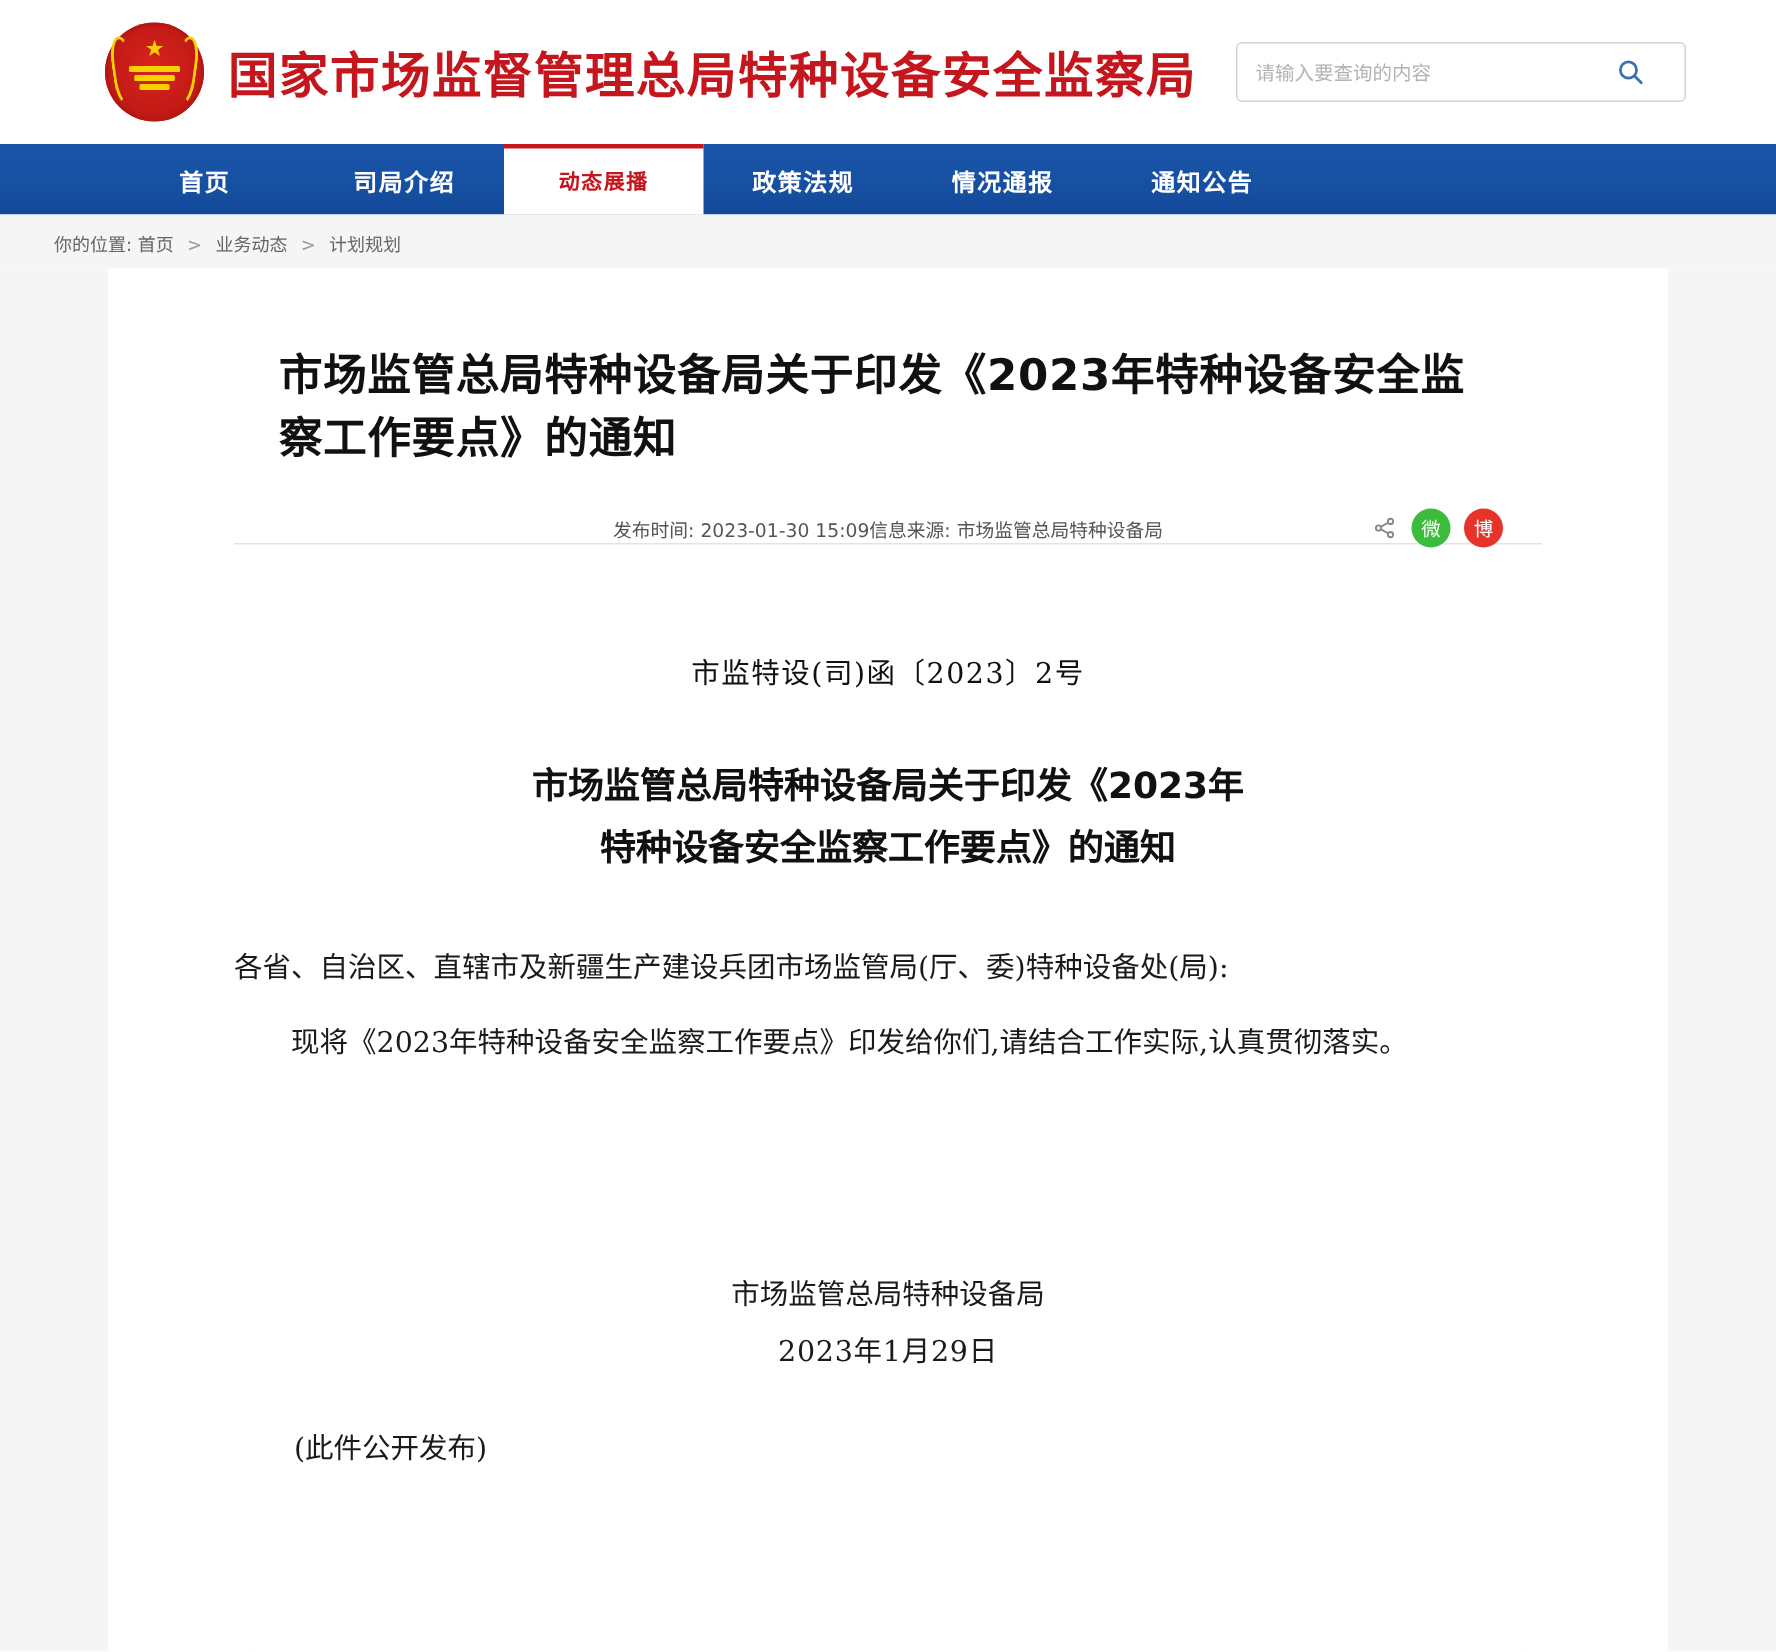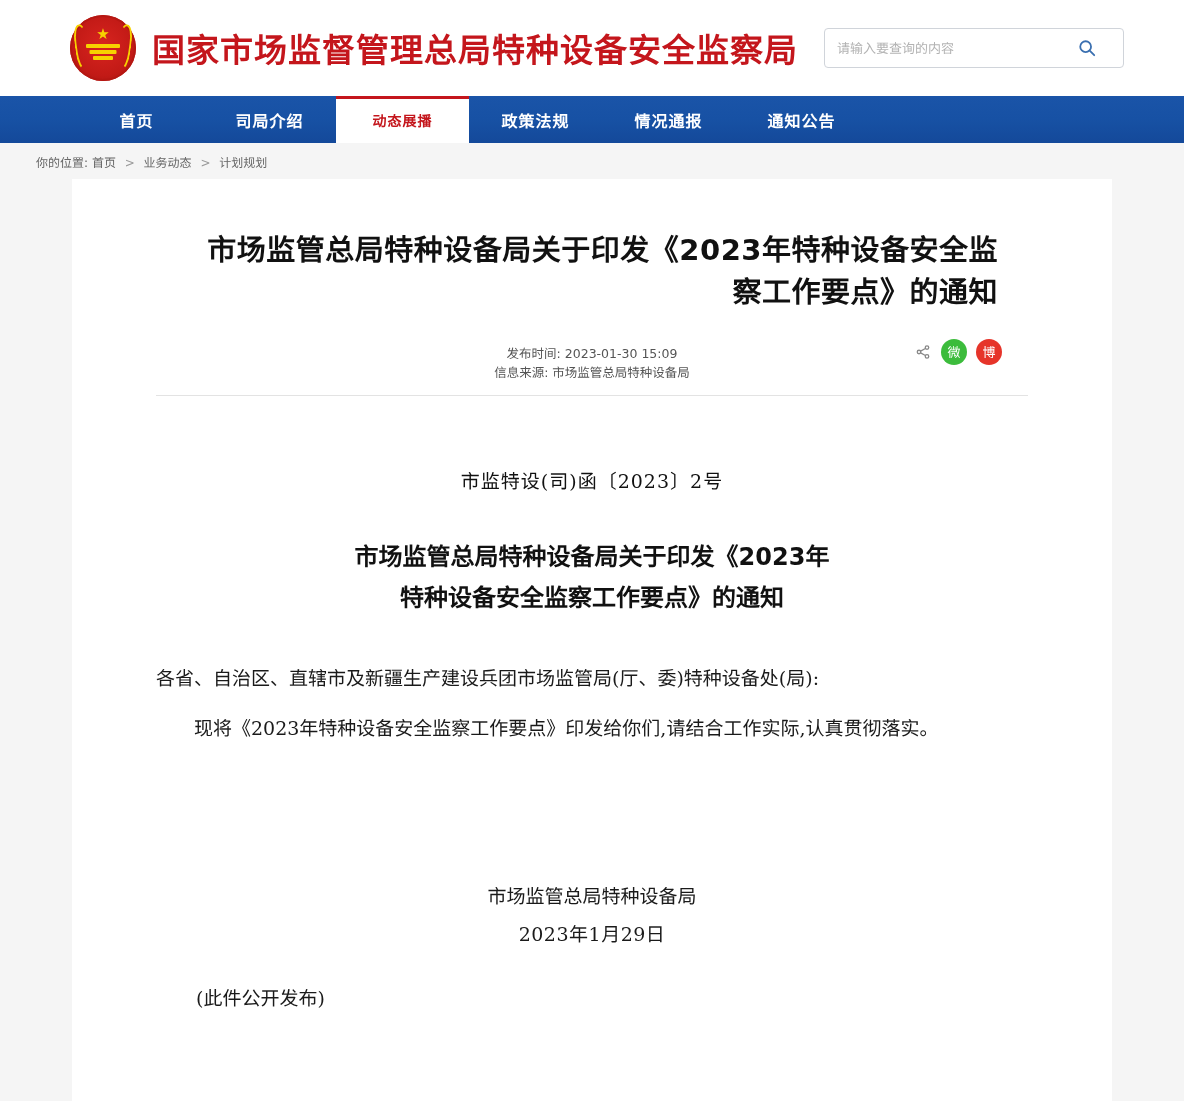--- a/index.html
+++ b/index.html
@@ -156,35 +156,33 @@
     background: #ffffff;
     min-height: 922px;
     padding: 44px 84px 40px 84px;
   }
 
   .doc-title {
     font-family: "DejaVu Sans", "Liberation Sans", sans-serif;
     font-size: 29px;
     font-weight: bold;
     line-height: 1.45;
-    text-align: right;
+    text-align: left;
     color: #111;
     letter-spacing: 0.5px;
     margin: 6px 30px 0 30px;
   }
 
   .meta-row {
     margin-top: 30px;
     display: flex;
     align-items: center;
     justify-content: center;
     position: relative;
-    padding-bottom: 14px;
     border-bottom: 1px solid #e3e3e3;
-    flex-direction: column;
   }
   .meta-text {
     font-size: 12.5px;
     color: #555;
     font-family: "DejaVu Sans", "Liberation Sans", sans-serif;
   }
   .meta-text + .meta-text { }
   .share {
     position: absolute;
     right: 26px;

